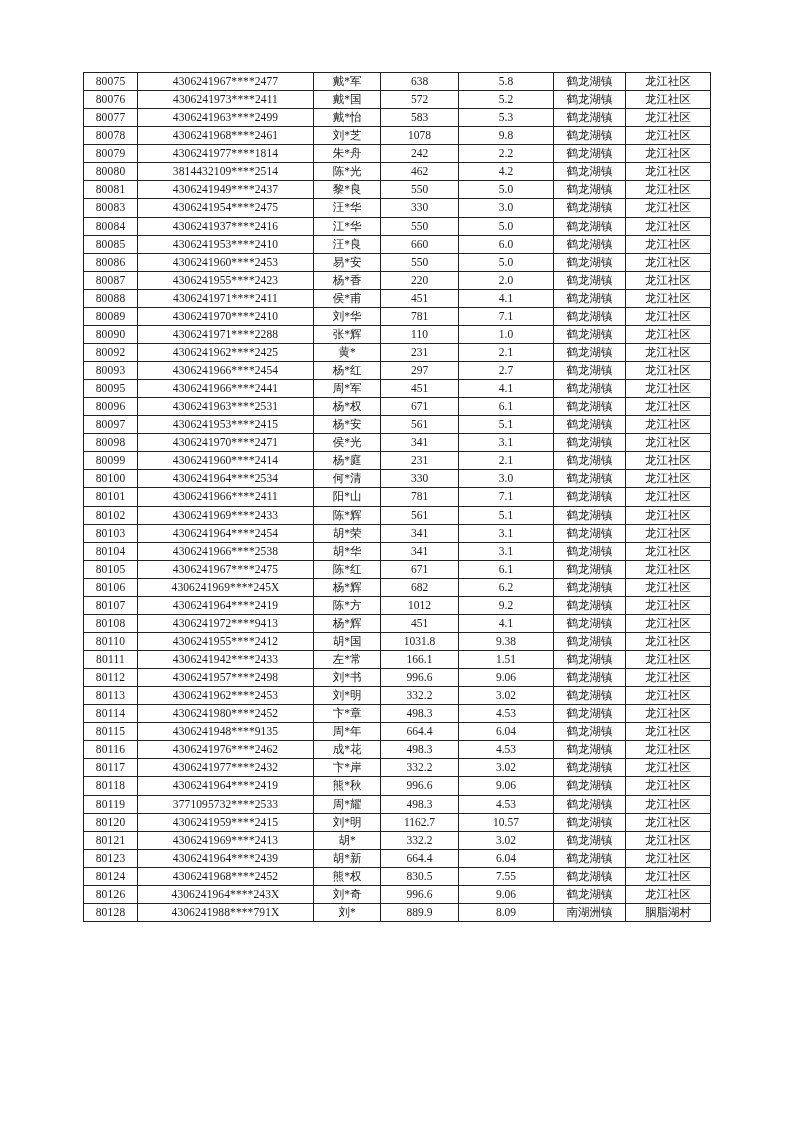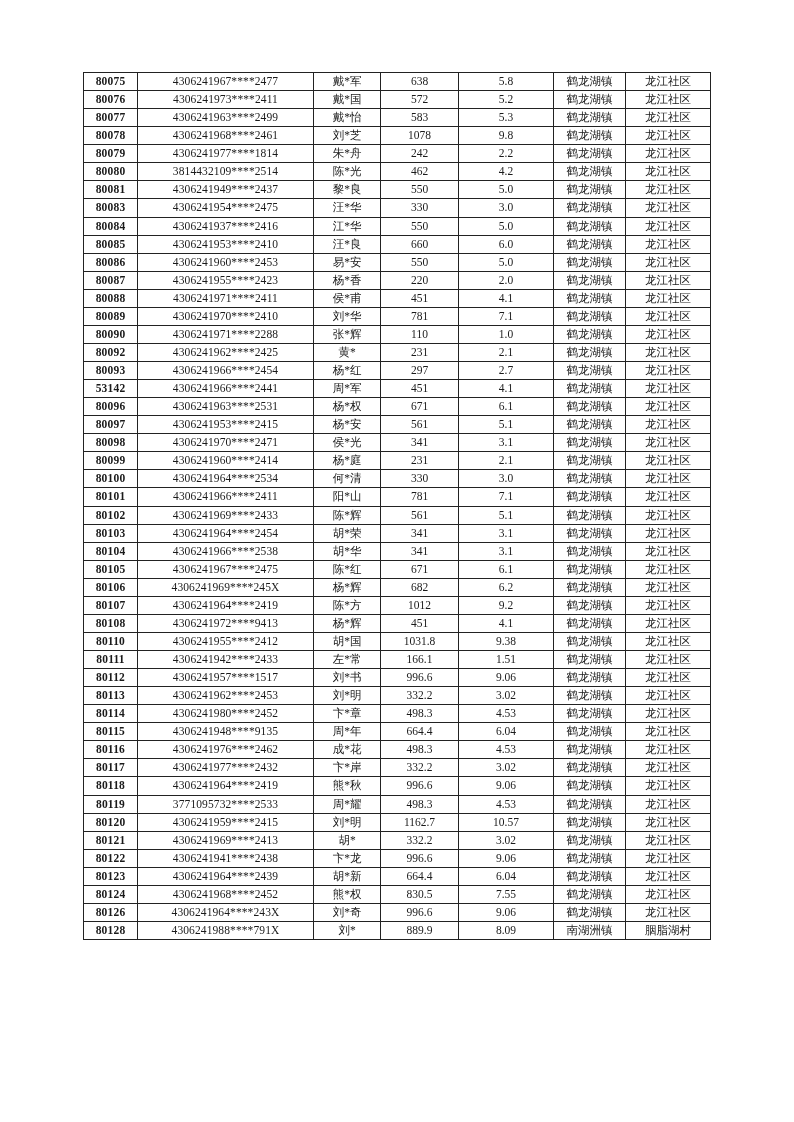--- a/index.html
+++ b/index.html
@@ -42,21 +42,21 @@
     white-space: nowrap;
     overflow: hidden;
   }
   col.c-seq   { width: 54px; }
   col.c-id    { width: 176px; }
   col.c-name  { width: 67px; }
   col.c-amt   { width: 78px; }
   col.c-area  { width: 95px; }
   col.c-town  { width: 72px; }
   col.c-vill  { width: 85px; }
-  td.seq { letter-spacing: 0.2px; font-weight: bold; }
+  td.seq { letter-spacing: 0.2px; }
   td.idno { letter-spacing: 0.1px; }
 </style>
 </head>
 <body>
 
 <div class="page">
   <table class="roster">
     <colgroup>
       <col class="c-seq">
       <col class="c-id">
@@ -214,21 +214,21 @@
         <tr>
           <td class="seq">80093</td>
           <td class="idno">4306241966****2454</td>
           <td class="nm">杨*红</td>
           <td class="amt">297</td>
           <td class="area">2.7</td>
           <td class="town">鹤龙湖镇</td>
           <td class="vill">龙江社区</td>
         </tr>
         <tr>
-          <td class="seq">53142</td>
+          <td class="seq">80095</td>
           <td class="idno">4306241966****2441</td>
           <td class="nm">周*军</td>
           <td class="amt">451</td>
           <td class="area">4.1</td>
           <td class="town">鹤龙湖镇</td>
           <td class="vill">龙江社区</td>
         </tr>
         <tr>
           <td class="seq">80096</td>
           <td class="idno">4306241963****2531</td>
@@ -359,21 +359,21 @@
           <td class="seq">80111</td>
           <td class="idno">4306241942****2433</td>
           <td class="nm">左*常</td>
           <td class="amt">166.1</td>
           <td class="area">1.51</td>
           <td class="town">鹤龙湖镇</td>
           <td class="vill">龙江社区</td>
         </tr>
         <tr>
           <td class="seq">80112</td>
-          <td class="idno">4306241957****1517</td>
+          <td class="idno">4306241957****2498</td>
           <td class="nm">刘*书</td>
           <td class="amt">996.6</td>
           <td class="area">9.06</td>
           <td class="town">鹤龙湖镇</td>
           <td class="vill">龙江社区</td>
         </tr>
         <tr>
           <td class="seq">80113</td>
           <td class="idno">4306241962****2453</td>
           <td class="nm">刘*明</td>
@@ -444,29 +444,20 @@
           <td class="area">10.57</td>
           <td class="town">鹤龙湖镇</td>
           <td class="vill">龙江社区</td>
         </tr>
         <tr>
           <td class="seq">80121</td>
           <td class="idno">4306241969****2413</td>
           <td class="nm">胡*</td>
           <td class="amt">332.2</td>
           <td class="area">3.02</td>
-          <td class="town">鹤龙湖镇</td>
-          <td class="vill">龙江社区</td>
-        </tr>
-        <tr>
-          <td class="seq">80122</td>
-          <td class="idno">4306241941****2438</td>
-          <td class="nm">卞*龙</td>
-          <td class="amt">996.6</td>
-          <td class="area">9.06</td>
           <td class="town">鹤龙湖镇</td>
           <td class="vill">龙江社区</td>
         </tr>
         <tr>
           <td class="seq">80123</td>
           <td class="idno">4306241964****2439</td>
           <td class="nm">胡*新</td>
           <td class="amt">664.4</td>
           <td class="area">6.04</td>
           <td class="town">鹤龙湖镇</td>

